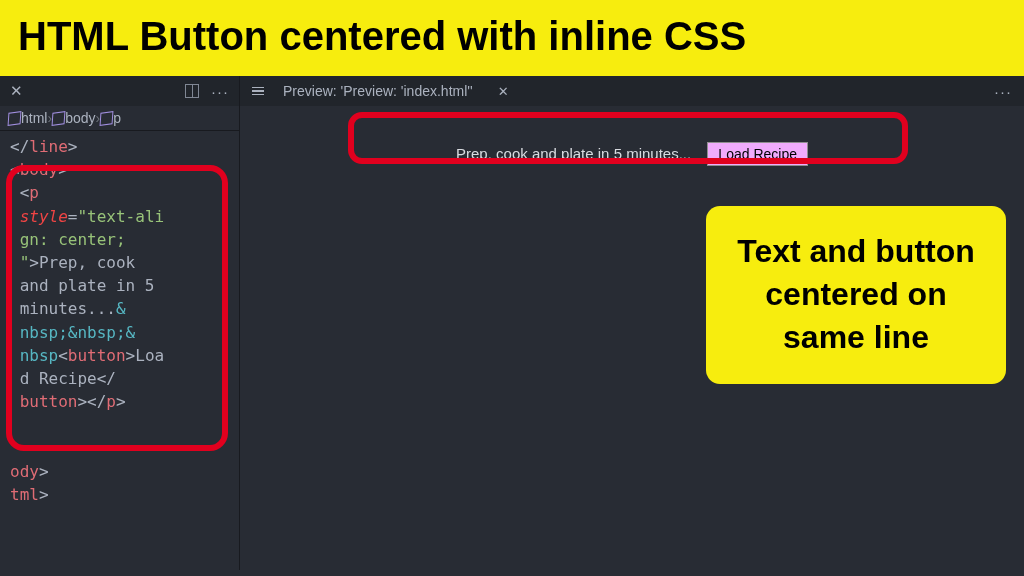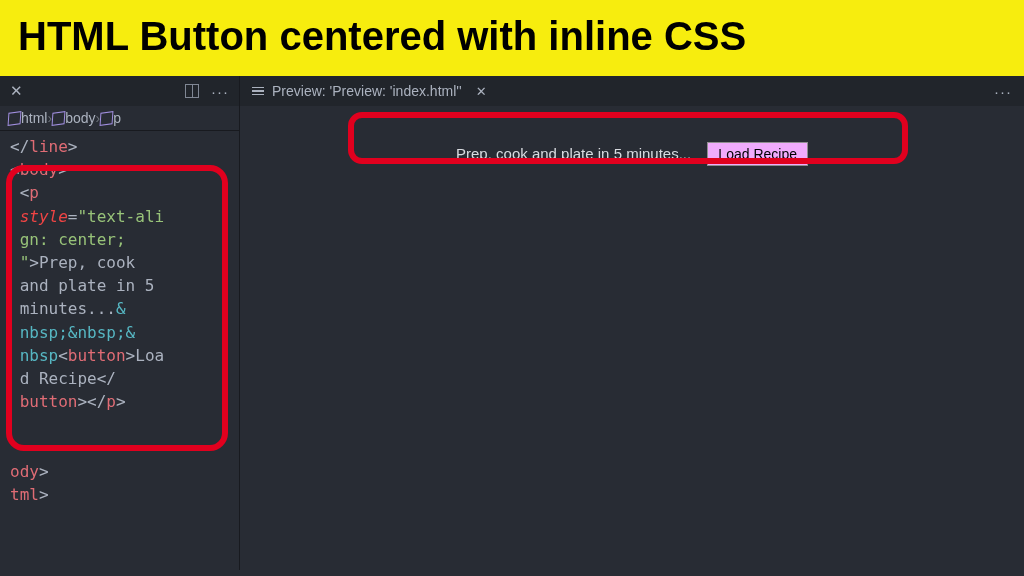--- a/index.html
+++ b/index.html
@@ -91,21 +91,21 @@
     flex:1;
     background:#282c34;
     position:relative;
   }
   .preview-tabbar {
     height:30px;
     background:#21252b;
     display:flex; align-items:center; justify-content:space-between;
     color:#abb2bf; font-size:14px; padding:0 12px;
   }
-  .ptab-left { display:flex; align-items:center; gap:8px; }
+  .ptab-left { display:flex; align-items:center; gap:19px; }
   .ham { display:flex; flex-direction:column; gap:2px; }
   .ham span { display:block; width:12px; height:1.5px; background:#abb2bf; }
   .preview-content {
     padding: 36px 20px 0;
     text-align:center;
     color:#d8dbe0;
     font-size:15px;
     font-family: "Segoe UI", Arial, sans-serif;
   }
   .load-btn {
@@ -197,15 +197,16 @@
         <span>Preview: 'Preview: 'index.html''</span>
         <span class="close-x" style="font-size:13px;margin-left:6px;">✕</span>
       </div>
       <span class="dots">···</span>
     </div>
     <div class="preview-content">
       <span>Prep, cook and plate in 5 minutes...</span>
       <button class="load-btn">Load Recipe</button>
     </div>
     <div class="red-box2"></div>
+    <div class="callout">Text and button centered on same line</div>
   </div>
 
 </div>
 
 </body></html>

